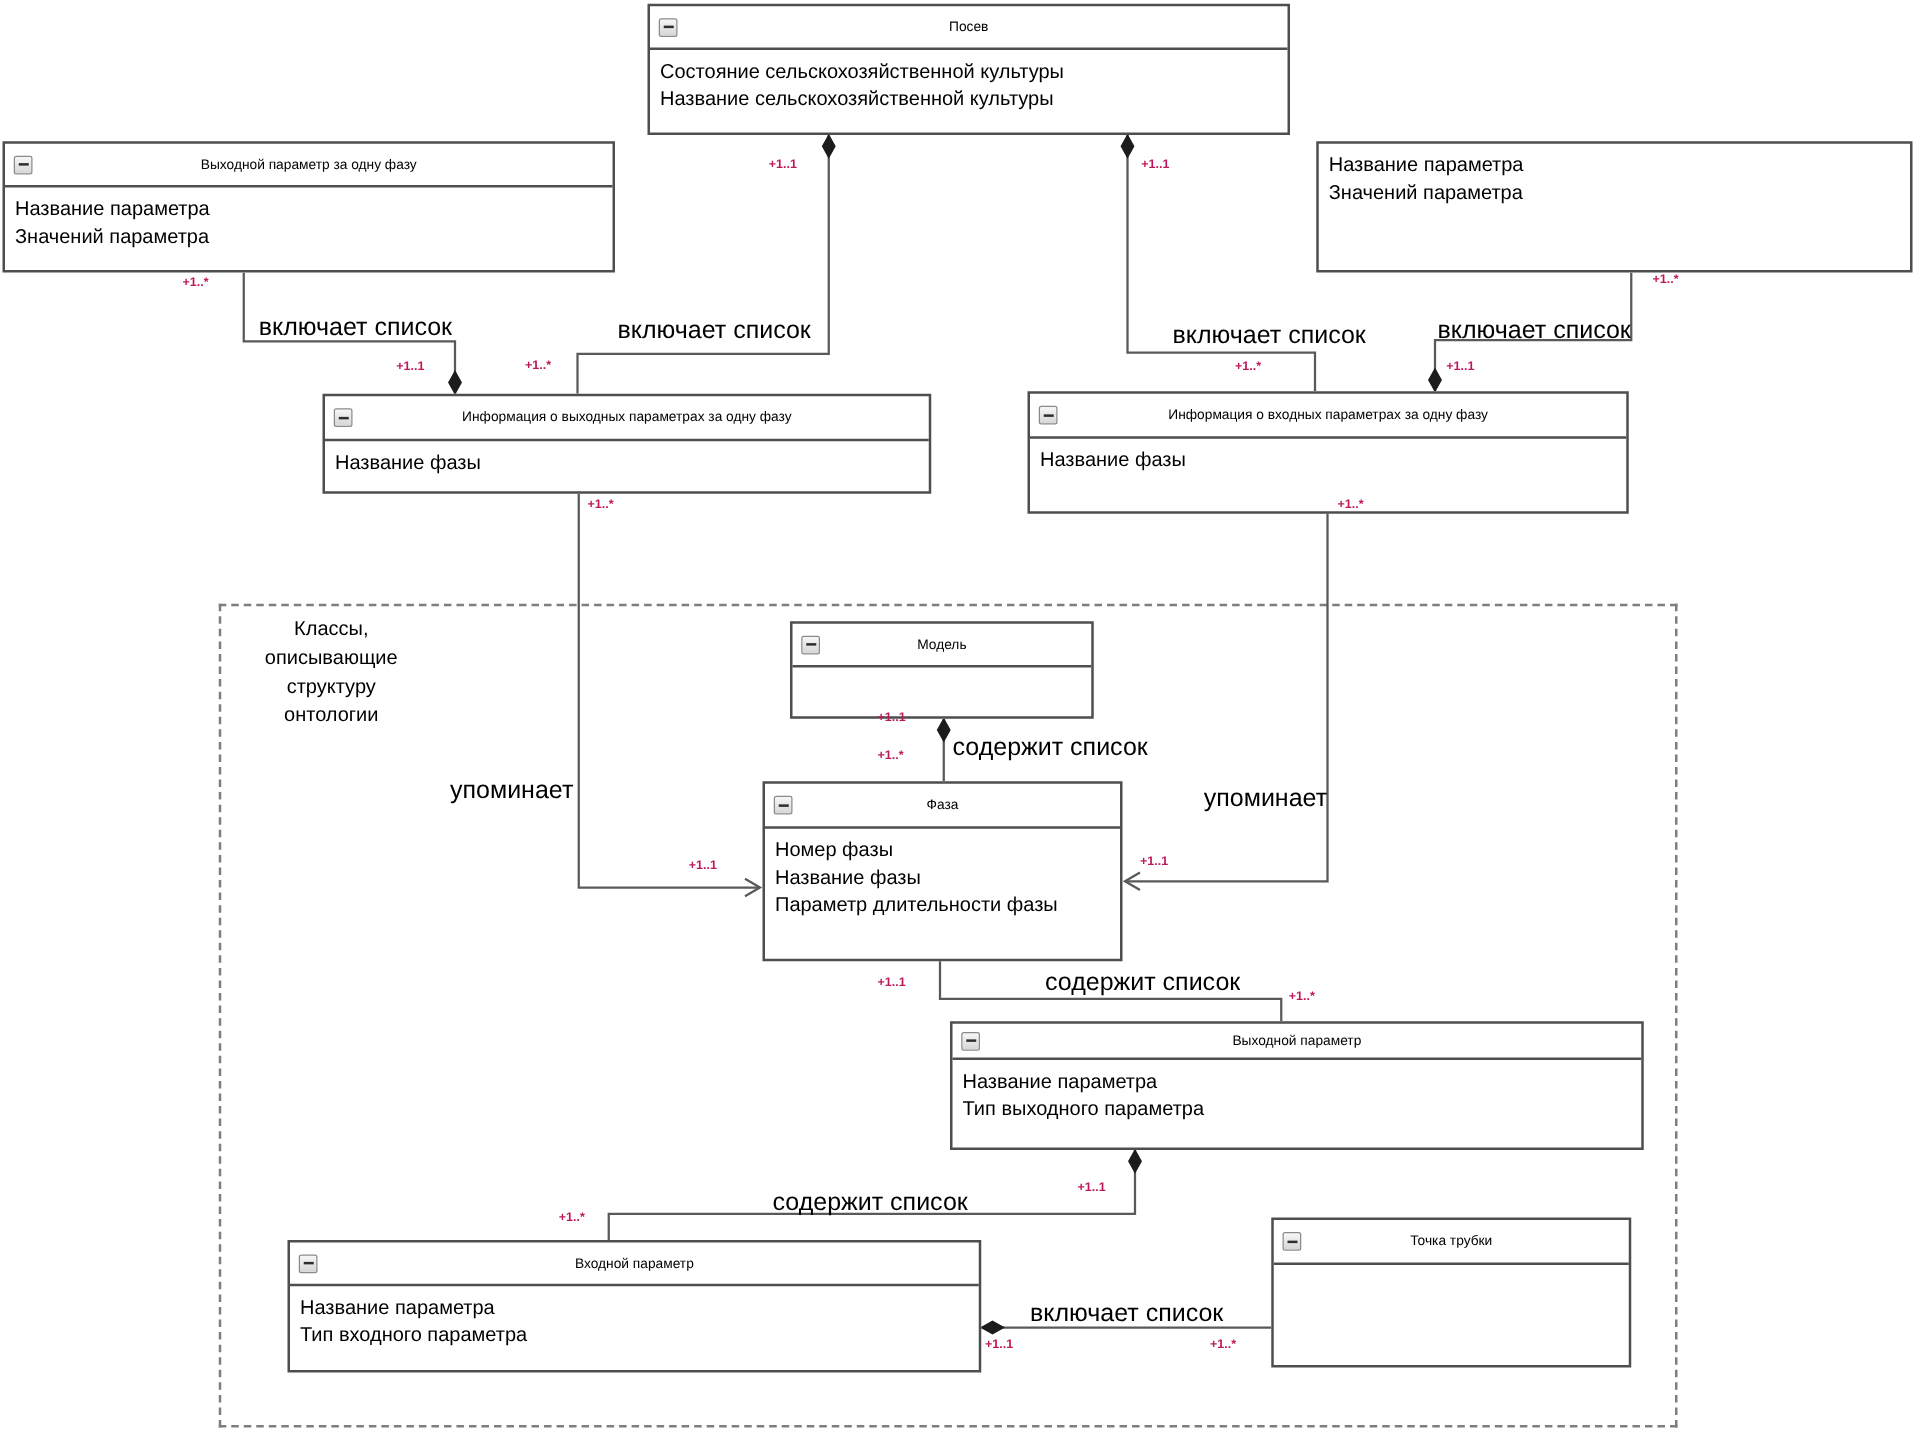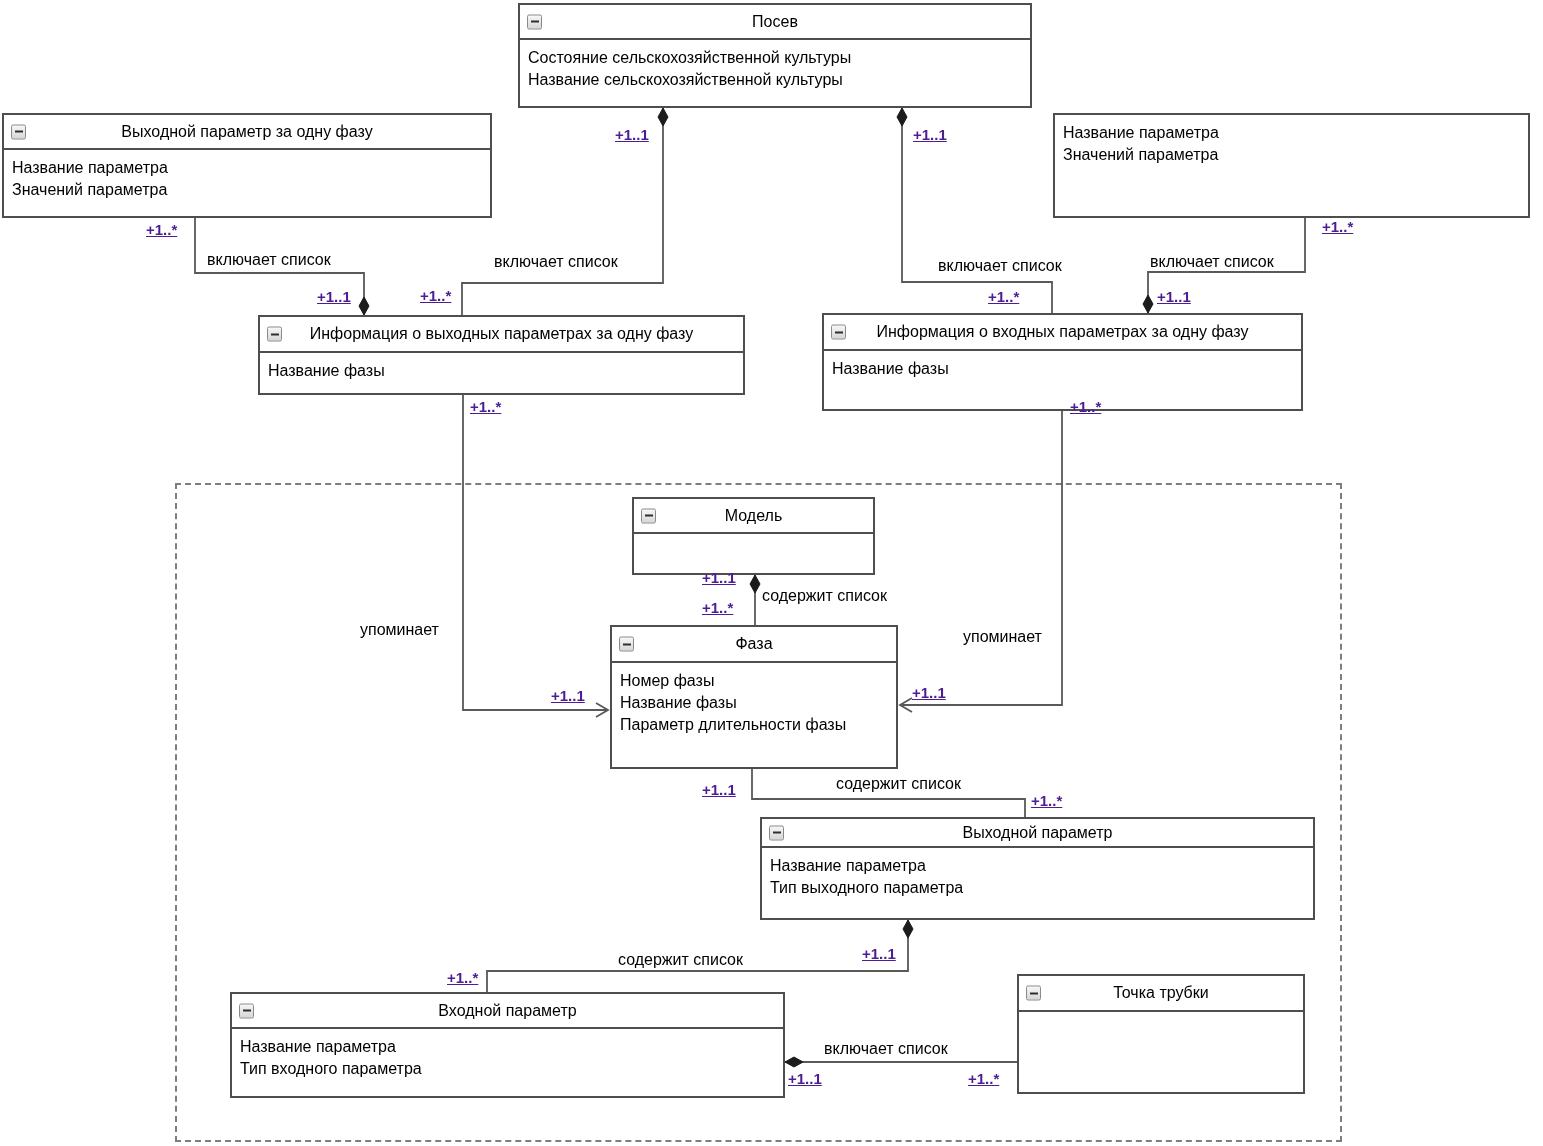--- a/index.html
+++ b/index.html
@@ -12,38 +12,44 @@
 
   
   #wires{position:absolute;left:0;top:0;z-index:2;pointer-events:none;}
   #wires polyline.w{fill:none;stroke:#58595b;stroke-width:1.8;}
   #wires polygon.d{fill:#1c1c1c;stroke:#1c1c1c;}
   #wires polyline.a{fill:none;stroke:#58595b;stroke-width:1.8;}
 
   
   .cls{position:absolute;background:#ffffff;border:2px solid #4e4e4e;box-sizing:border-box;z-index:3;}
   .cls-head{position:relative;border-bottom:2px solid #4e4e4e;display:flex;align-items:center;justify-content:center;box-sizing:border-box;}
-  .cls-title{font-size:16px;color:#000;white-space:nowrap;}
+  .cls-title{font-size:11px;color:#000;white-space:nowrap;}
   .collapse{position:absolute;left:7px;top:50%;transform:translateY(-50%);width:15px;height:15px;
             background:linear-gradient(#f7f7f7,#d6d6d6);border:1px solid #8a8a8a;border-radius:2px;
             display:flex;align-items:center;justify-content:center;box-sizing:border-box;}
   .collapse .bar{width:8px;height:2px;background:#2e2e2e;}
   .cls-body{padding:7px 8px;box-sizing:border-box;}
   .attr{font-size:16px;line-height:22px;color:#000;white-space:nowrap;}
 
   
-  .lbl{position:absolute;z-index:4;font-size:16px;color:#000;white-space:nowrap;text-align:right;}
-  .mult{position:absolute;z-index:4;font-size:15px;font-weight:bold;color:#4c1d95;white-space:nowrap;text-decoration:underline;}
+  .lbl{position:absolute;z-index:4;font-size:20px;color:#000;white-space:nowrap;text-align:right;}
+  .mult{position:absolute;z-index:4;font-size:10px;font-weight:bold;color:#be185d;white-space:nowrap;}
 </style>
 </head>
 <body>
 
 <div id="stage">
 
   <div class="frame" style="left:175px;top:483px;width:1167px;height:659px"></div>
+  <div class="frame-label" style="left:186px;top:492px;width:158px">
+    <div>Классы,</div>
+    <div>описывающие</div>
+    <div>структуру</div>
+    <div>онтологии</div>
+  </div>
 
   <svg id="wires" width="1543" height="1146" viewBox="0 0 1543 1146">
 
     <g>
       <polyline class="w" points="195,218 195,273 364,273 364,315"></polyline>
       <polygon class="d" points="364,315 359,306 364,297 369,306"></polygon>
     </g>
 
     <g>
       <polyline class="w" points="663,108 663,283 462,283 462,315"></polyline>

